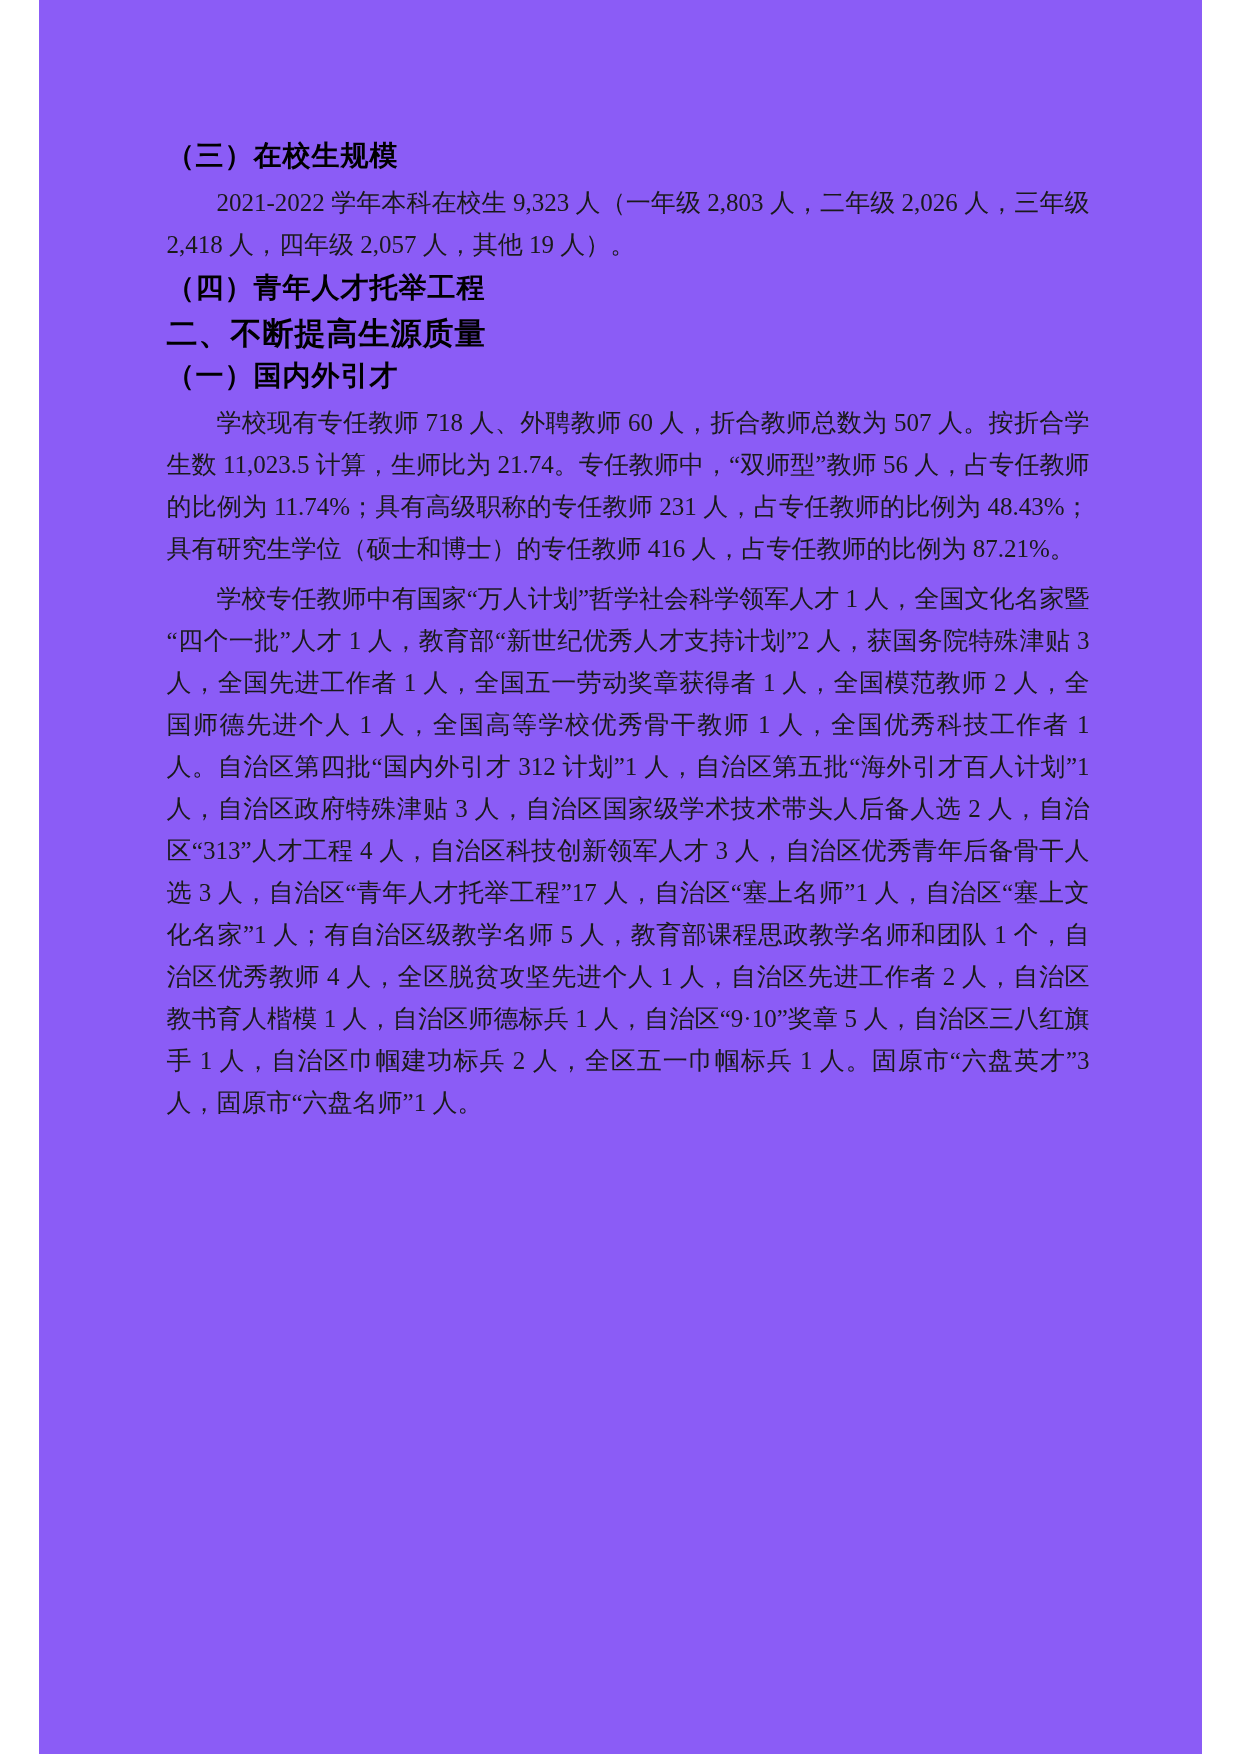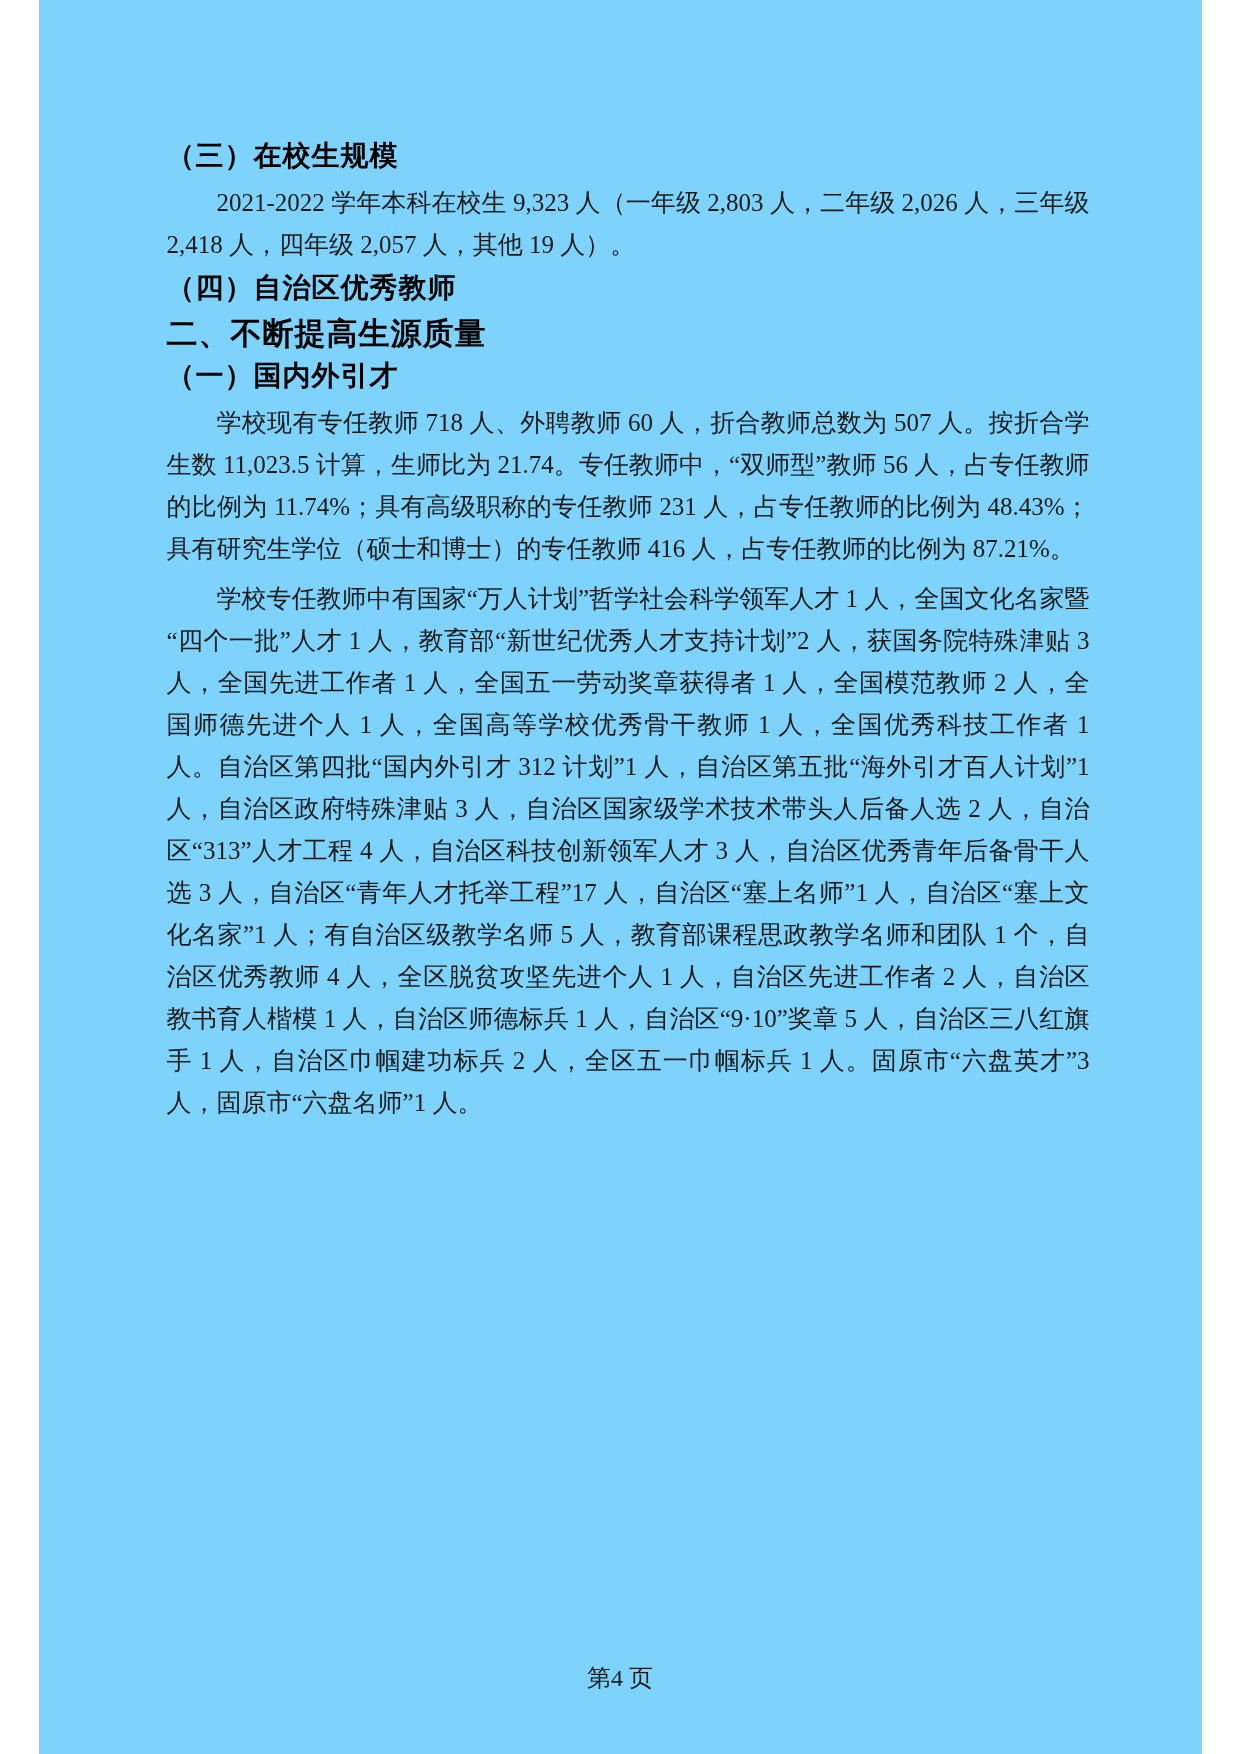--- a/index.html
+++ b/index.html
@@ -5,21 +5,21 @@
   html, body {
     margin: 0;
     padding: 0;
     background: #ffffff;
   }
   .page {
     position: relative;
     width: 1163px;
     height: 1754px;
     margin: 0 auto;
-    background: #7dd3fc;
+    background: #8b5cf6;
     box-sizing: border-box;
     padding: 134px 112px 0 128px;
     color: #141414;
     font-family: "Liberation Serif", "DejaVu Serif", serif;
     overflow: hidden;
   }
   .heading-1 {
     font-family: "Liberation Sans", "DejaVu Sans", sans-serif;
     font-weight: 700;
     color: #000000;
@@ -59,26 +59,25 @@
 </style>
 </head>
 <body>
 
 <div class="page">
 
   <h2 class="heading-2">（三）在校生规模</h2>
 
   <p class="body-para">2021-2022 学年本科在校生 9,323 人（一年级 2,803 人，二年级 2,026 人，三年级 2,418 人，四年级 2,057 人，其他 19 人）。</p>
 
-  <h2 class="heading-2">（四）自治区优秀教师</h2>
+  <h2 class="heading-2">（四）青年人才托举工程</h2>
 
 
   <h1 class="heading-1">二、不断提高生源质量</h1>
 
   <h2 class="heading-2">（一）国内外引才</h2>
 
   <p class="body-para">学校现有专任教师 718 人、外聘教师 60 人，折合教师总数为 507 人。按折合学生数 11,023.5 计算，生师比为 21.74。专任教师中，“双师型”教师 56 人，占专任教师的比例为 11.74%；具有高级职称的专任教师 231 人，占专任教师的比例为 48.43%；具有研究生学位（硕士和博士）的专任教师 416 人，占专任教师的比例为 87.21%。</p>
 
   <p class="body-para">学校专任教师中有国家“万人计划”哲学社会科学领军人才 1 人，全国文化名家暨“四个一批”人才 1 人，教育部“新世纪优秀人才支持计划”2 人，获国务院特殊津贴 3 人，全国先进工作者 1 人，全国五一劳动奖章获得者 1 人，全国模范教师 2 人，全国师德先进个人 1 人，全国高等学校优秀骨干教师 1 人，全国优秀科技工作者 1 人。自治区第四批“国内外引才 312 计划”1 人，自治区第五批“海外引才百人计划”1 人，自治区政府特殊津贴 3 人，自治区国家级学术技术带头人后备人选 2 人，自治区“313”人才工程 4 人，自治区科技创新领军人才 3 人，自治区优秀青年后备骨干人选 3 人，自治区“青年人才托举工程”17 人，自治区“塞上名师”1 人，自治区“塞上文化名家”1 人；有自治区级教学名师 5 人，教育部课程思政教学名师和团队 1 个，自治区优秀教师 4 人，全区脱贫攻坚先进个人 1 人，自治区先进工作者 2 人，自治区教书育人楷模 1 人，自治区师德标兵 1 人，自治区“9·10”奖章 5 人，自治区三八红旗手 1 人，自治区巾帼建功标兵 2 人，全区五一巾帼标兵 1 人。固原市“六盘英才”3 人，固原市“六盘名师”1 人。</p>
 
-  <div class="page-footer">第4 页</div>
 
 </div>
 
 </body></html>

